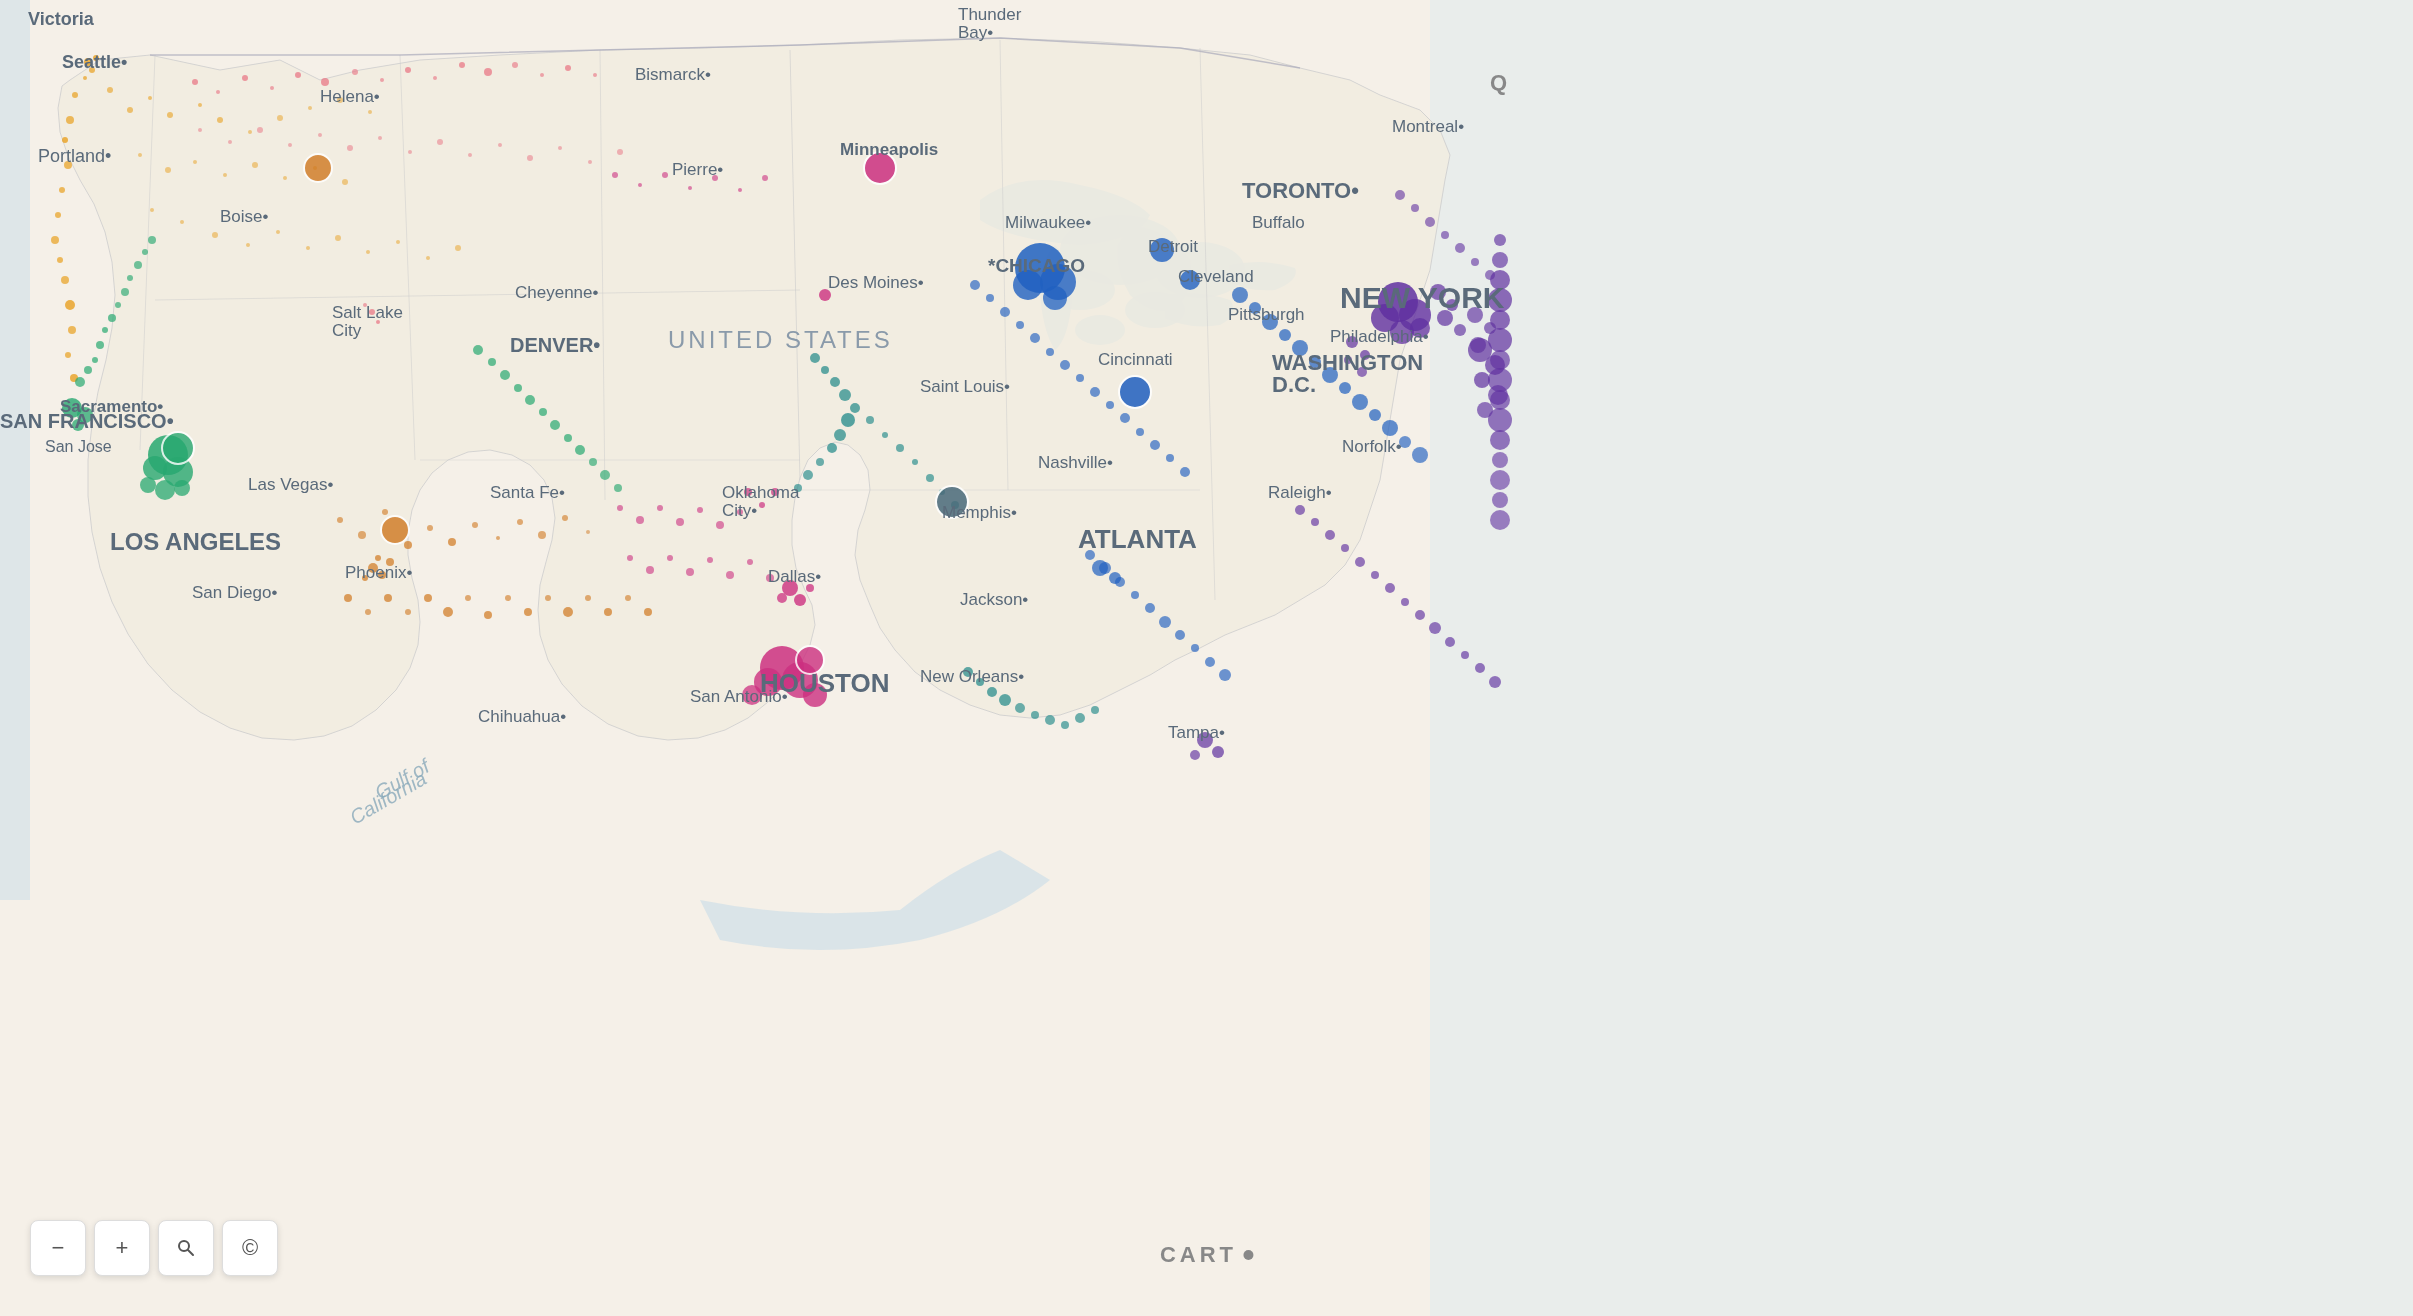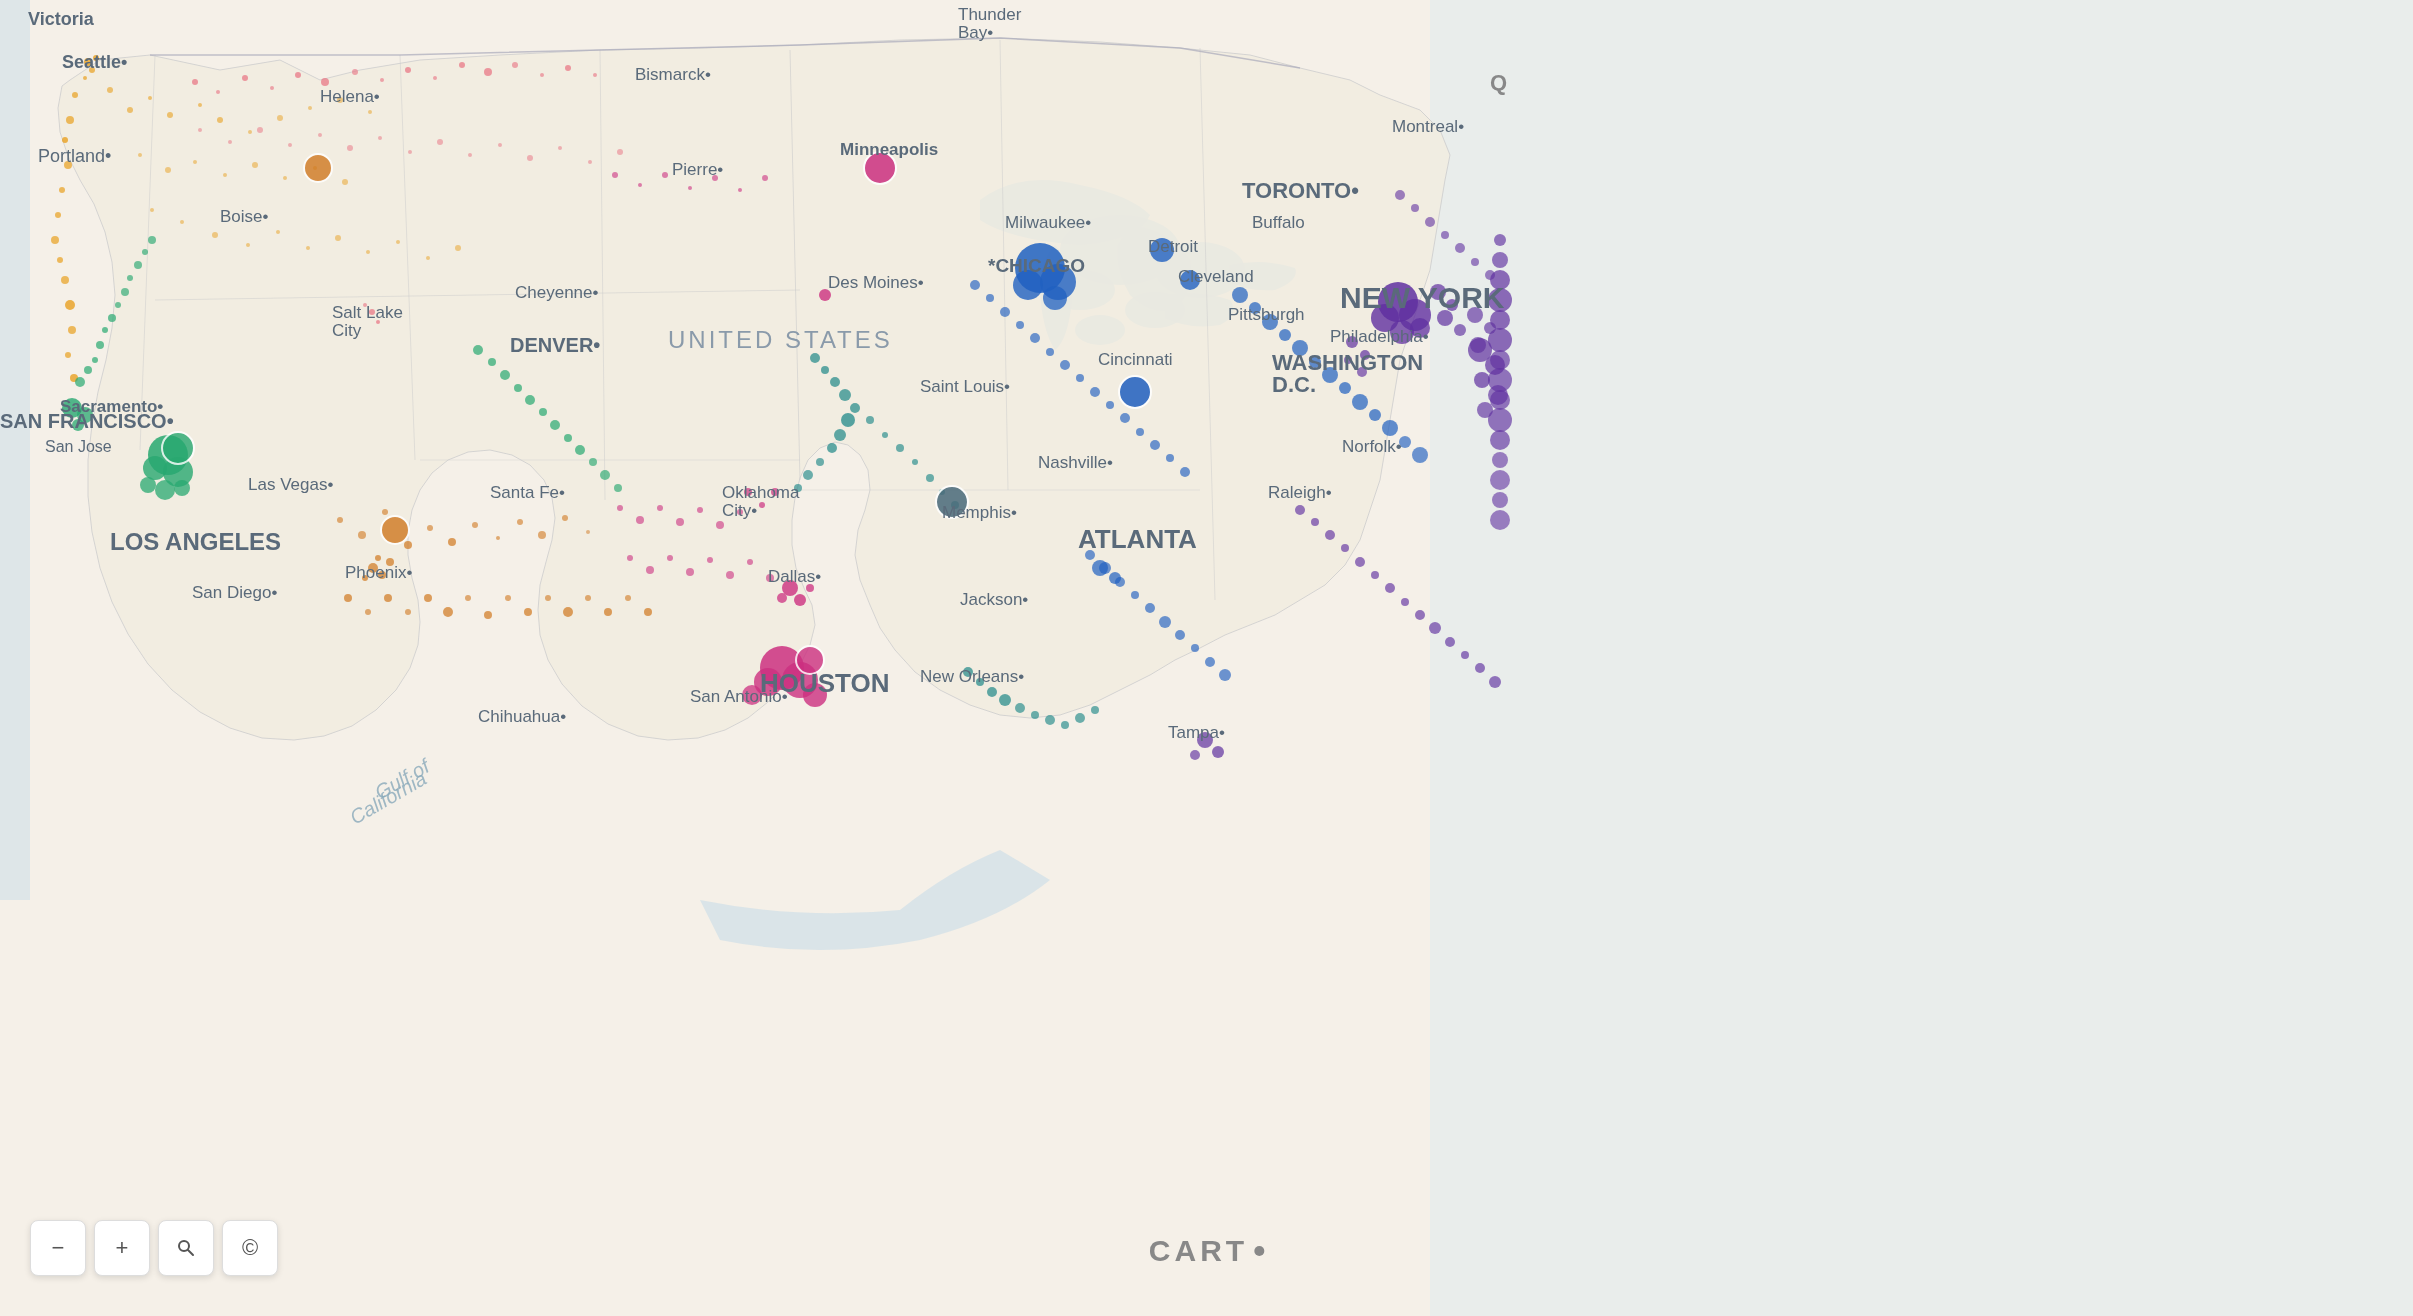--- a/index.html
+++ b/index.html
@@ -51,21 +51,21 @@
       color: #555;
       box-shadow: 0 2px 6px rgba(0,0,0,0.12);
     }
 
     
     .carto-watermark {
       position: absolute;
       bottom: 48px;
       left: 50%;
       transform: translateX(-50%);
-      font-size: 30px;
+      font-size: 22px;
       font-weight: 600;
       color: #888;
       letter-spacing: 4px;
       display: flex;
       align-items: center;
       gap: 6px;
     }
 
     .carto-dot {
       width: 10px;

